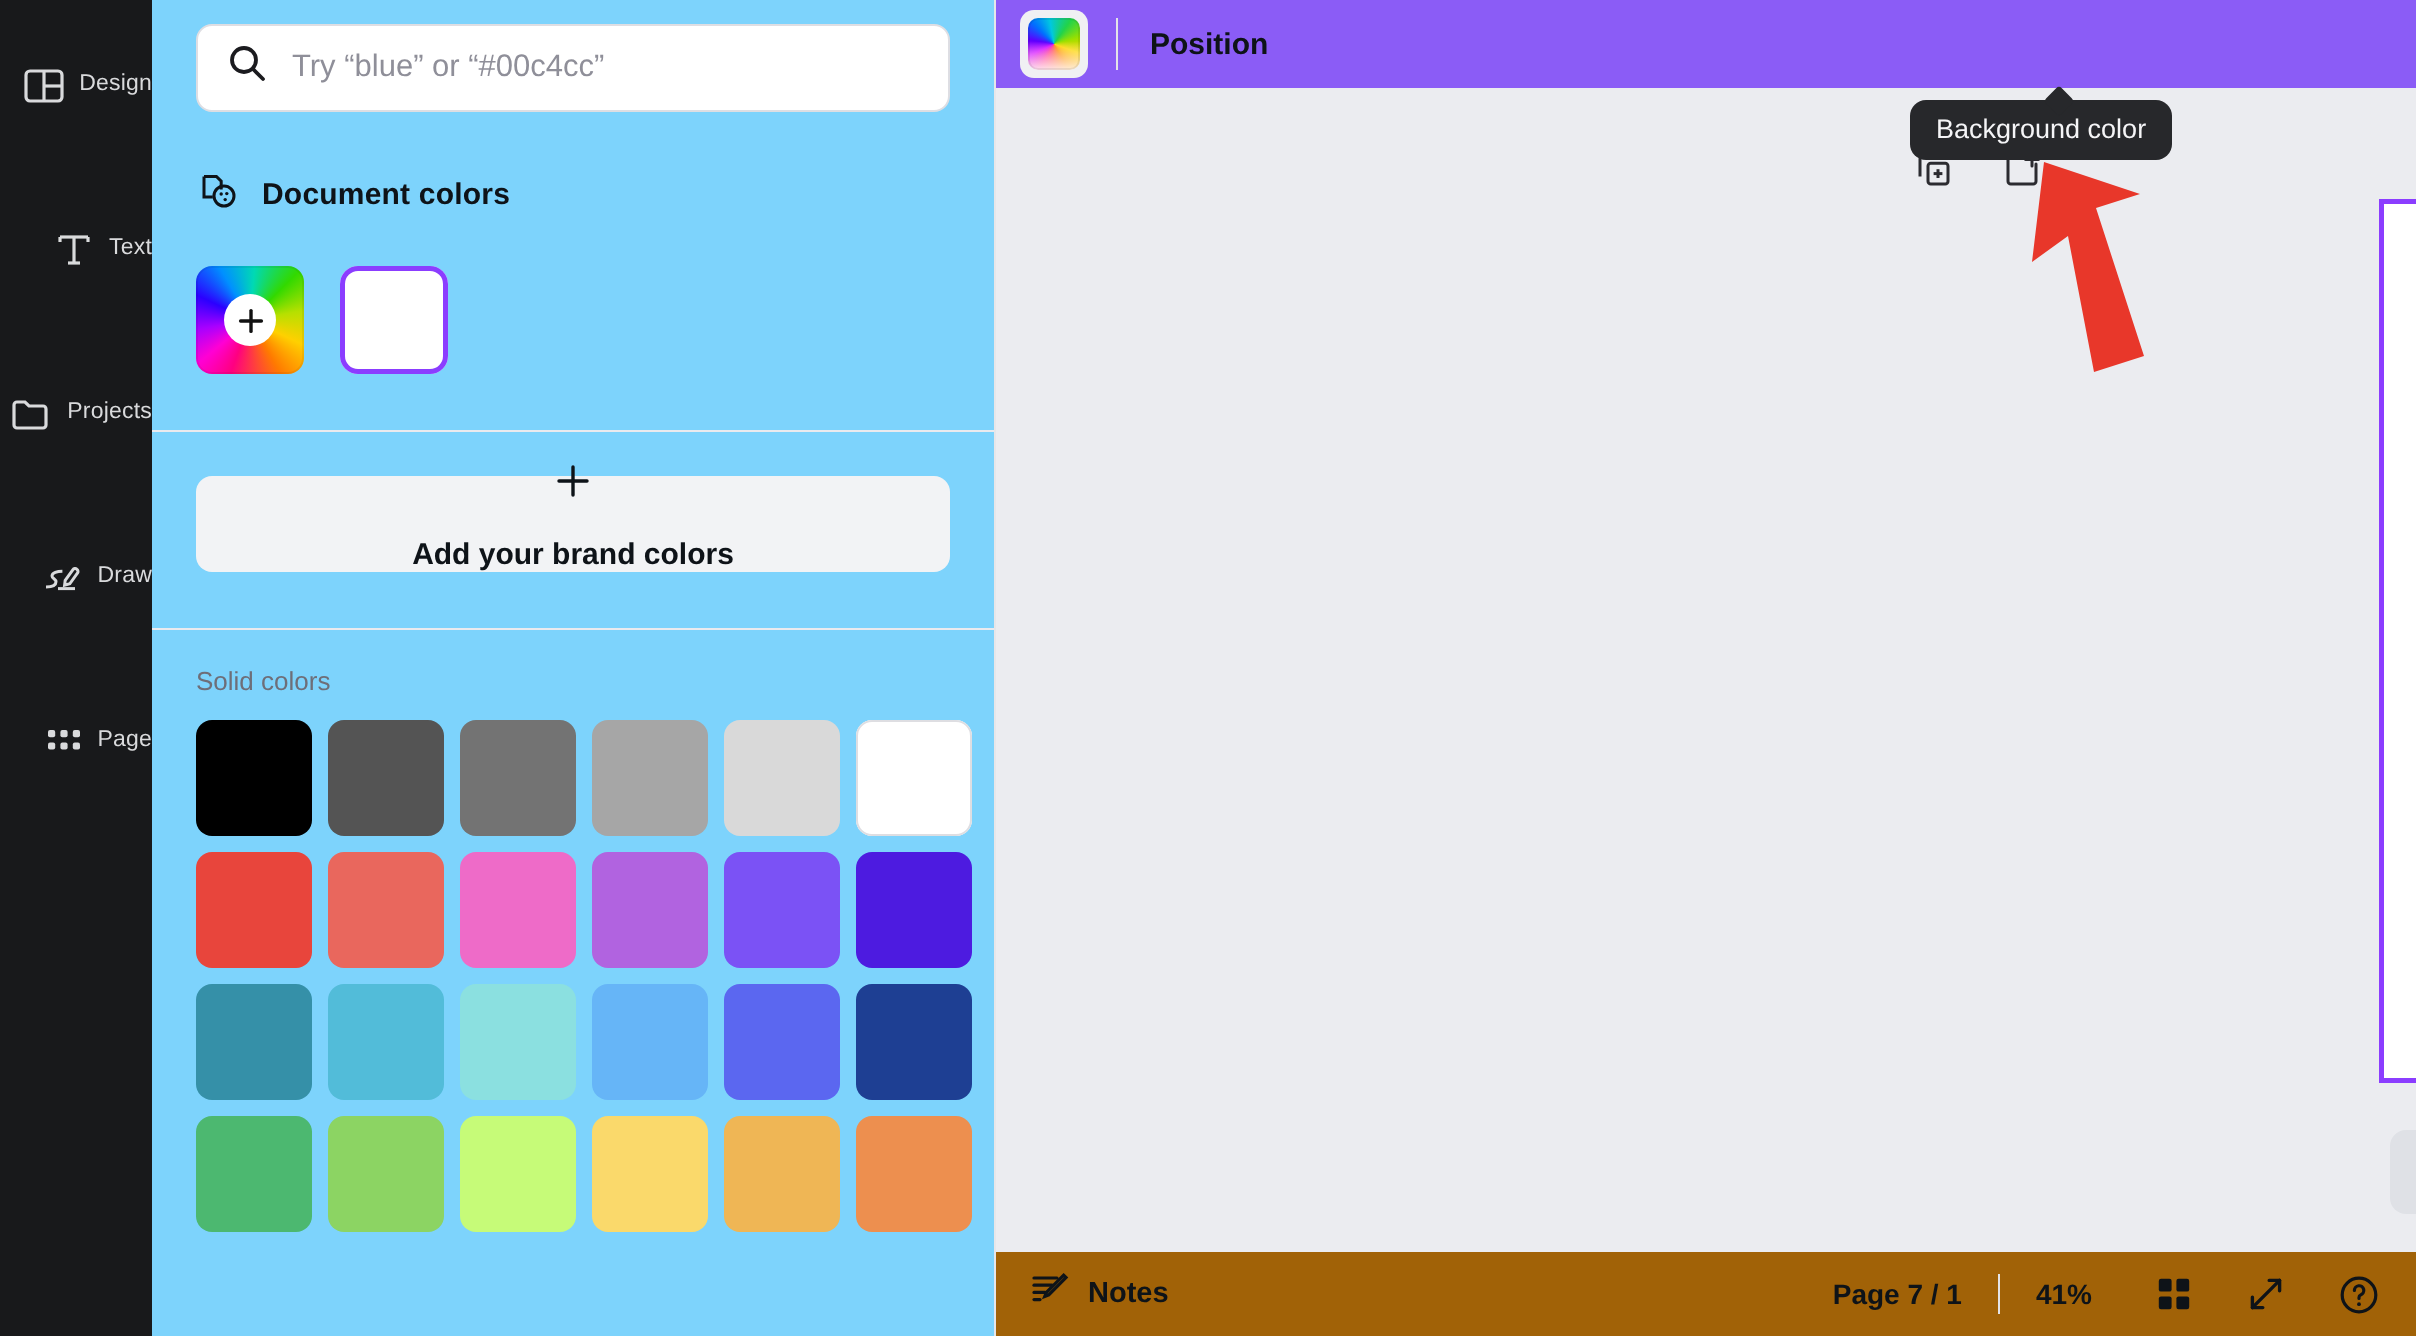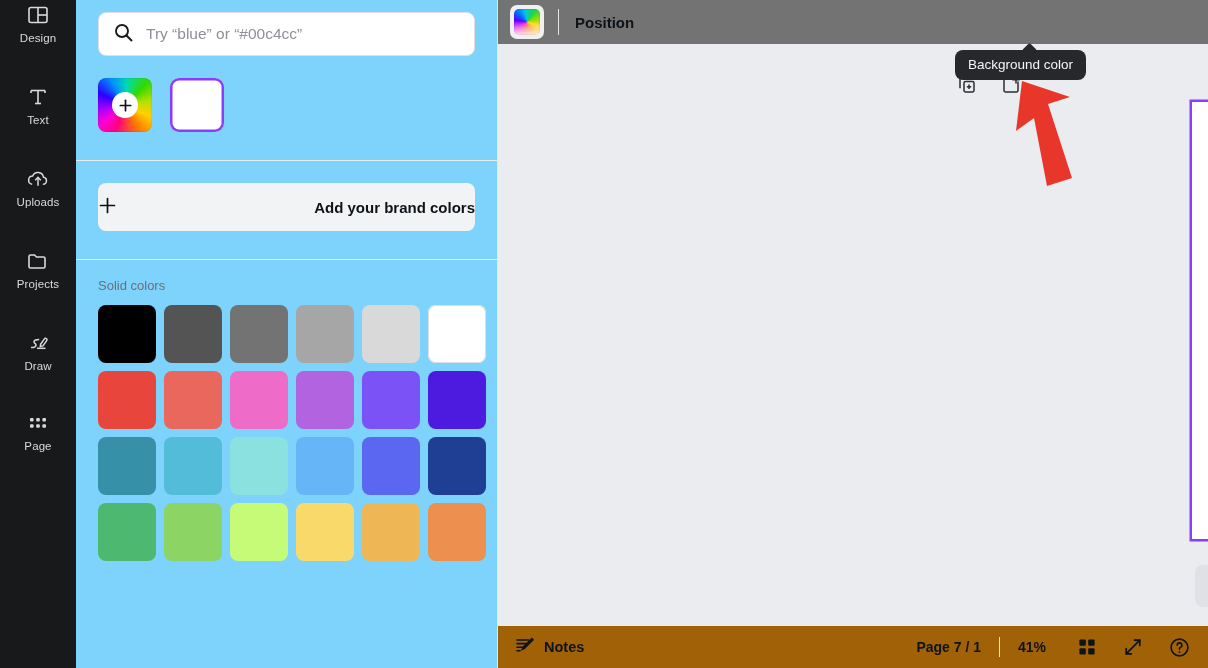--- a/index.html
+++ b/index.html
@@ -21,22 +21,22 @@
     background: #18191B;
     flex: 0 0 76px;
     display: flex; flex-direction: column;
     align-items: center;
     padding-top: 2px;
     position: relative;
     z-index: 30;
   }
   .rail-item {
     width: 76px; height: 82px;
-    display: flex; flex-direction: column;
-    align-items: center; justify-content: flex-start;
+    display: flex; flex-direction: row;
+    align-items: center; justify-content: flex-end;
     gap: 5px;
     cursor: pointer;
   }
   .rail-item svg { display:block; }
   .rail-label {
     color: #D9DADC;
     font-size: 11.5px;
     letter-spacing: .1px;
     line-height: 1;
   }
@@ -110,23 +110,24 @@
     border-radius: 9px;
   }
 
   .divider { height:1px; background:#EAEAEE; margin-top: 28px; }
 
   #brand-btn {
     margin: 22px 22px 0 22px;
     height: 48px;
     background: #F2F3F5;
     border-radius: 8px;
-    display: flex; align-items: center; justify-content: space-between;
+    display: flex; align-items: center; justify-content: flex-end;
     gap: 14px;
     cursor: pointer;
+    flex-direction: column;
   }
   #brand-btn .lbl { font-size: 15px; font-weight: bold; color:#0E1318; }
 
   .subtle-label {
     font-size: 13px; color: #6E6E78;
     margin-top: 18px;
   }
   .grid {
     margin-top: 12px;
     display: grid;
@@ -141,21 +142,21 @@
 
   
   #editor {
     flex: 1 1 auto;
     position: relative;
     background: #EBECF0;
     height: 668px;
   }
   #topbar {
     height: 44px;
-    background: #737373;
+    background: #8b5cf6;
     display: flex; align-items: center;
     padding-left: 12px;
     gap: 0;
     position: relative;
     z-index: 12;
   }
   #bg-color-btn {
     width: 34px; height: 34px;
     border-radius: 7px;
     background: #F0F0F3;
@@ -278,30 +279,20 @@
           <line x1="13" y1="6.5" x2="13" y2="19.5"></line>
           <line x1="6" y1="6.5" x2="6" y2="9"></line>
           <line x1="20" y1="6.5" x2="20" y2="9"></line>
           <line x1="10" y1="19.5" x2="16" y2="19.5"></line>
         </svg>
       </span>
       <span class="rail-label">Text</span>
     </div>
 
 
-    <div class="rail-item">
-      <span>
-        <svg width="28" height="26" viewBox="0 0 28 26" fill="none" stroke="#D9DADC" stroke-width="1.5">
-          <path d="M8.2 18.3a4.2 4.2 0 0 1 .5-8.35 5.6 5.6 0 0 1 10.75 1.2 3.6 3.6 0 0 1-.6 7.15"></path>
-          <line x1="14" y1="19.8" x2="14" y2="11.6"></line>
-          <polyline points="11.2,14.2 14,11.4 16.8,14.2"></polyline>
-        </svg>
-      </span>
-      <span class="rail-label">Uploads</span>
-    </div>
 
     <div class="rail-item">
       <span>
         <svg width="26" height="26" viewBox="0 0 26 26" fill="none" stroke="#D9DADC" stroke-width="1.6">
           <path d="M4 18.5v-10a1.5 1.5 0 0 1 1.5-1.5h4l2 2h7a1.5 1.5 0 0 1 1.5 1.5v8a1.5 1.5 0 0 1-1.5 1.5h-13A1.5 1.5 0 0 1 4 18.5z"></path>
         </svg>
       </span>
       <span class="rail-label">Projects</span>
     </div>
 
@@ -339,20 +330,33 @@
           <svg width="21" height="21" viewBox="0 0 21 21" fill="none" stroke="#1B1B1F" stroke-width="1.9" stroke-linecap="round">
             <circle cx="9" cy="9" r="6"></circle>
             <line x1="13.5" y1="13.5" x2="18.5" y2="18.5"></line>
           </svg>
         </span>
         <input type="text" placeholder="Try “blue” or “#00c4cc”" style="">
       </div>
     </div>
 
     <div class="section">
+      <div class="sec-head">
+        <span>
+          <svg width="22" height="22" viewBox="0 0 22 22" fill="none" stroke="#0E1318" stroke-width="1.5">
+            <path d="M4 4.2h6.2l2.4 2.4v4.1"></path>
+            <path d="M4 4.2v10.3h4.4"></path>
+            <circle cx="14" cy="14" r="5"></circle>
+            <circle cx="12.6" cy="13" r=".85" fill="#0E1318" stroke="none"></circle>
+            <circle cx="15.4" cy="12.8" r=".85" fill="#0E1318" stroke="none"></circle>
+            <circle cx="14.6" cy="15.8" r=".85" fill="#0E1318" stroke="none"></circle>
+          </svg>
+        </span>
+        <span class="sec-title">Document colors</span>
+      </div>
 
       <div class="doc-swatches">
         <div class="sw sw-rainbow">
           <span class="plus">
             <svg width="15" height="15" viewBox="0 0 15 15" stroke="#111" stroke-width="1.7" stroke-linecap="round">
               <line x1="7.5" y1="2.3" x2="7.5" y2="12.7"></line>
               <line x1="2.3" y1="7.5" x2="12.7" y2="7.5"></line>
             </svg>
           </span>
         </div>

